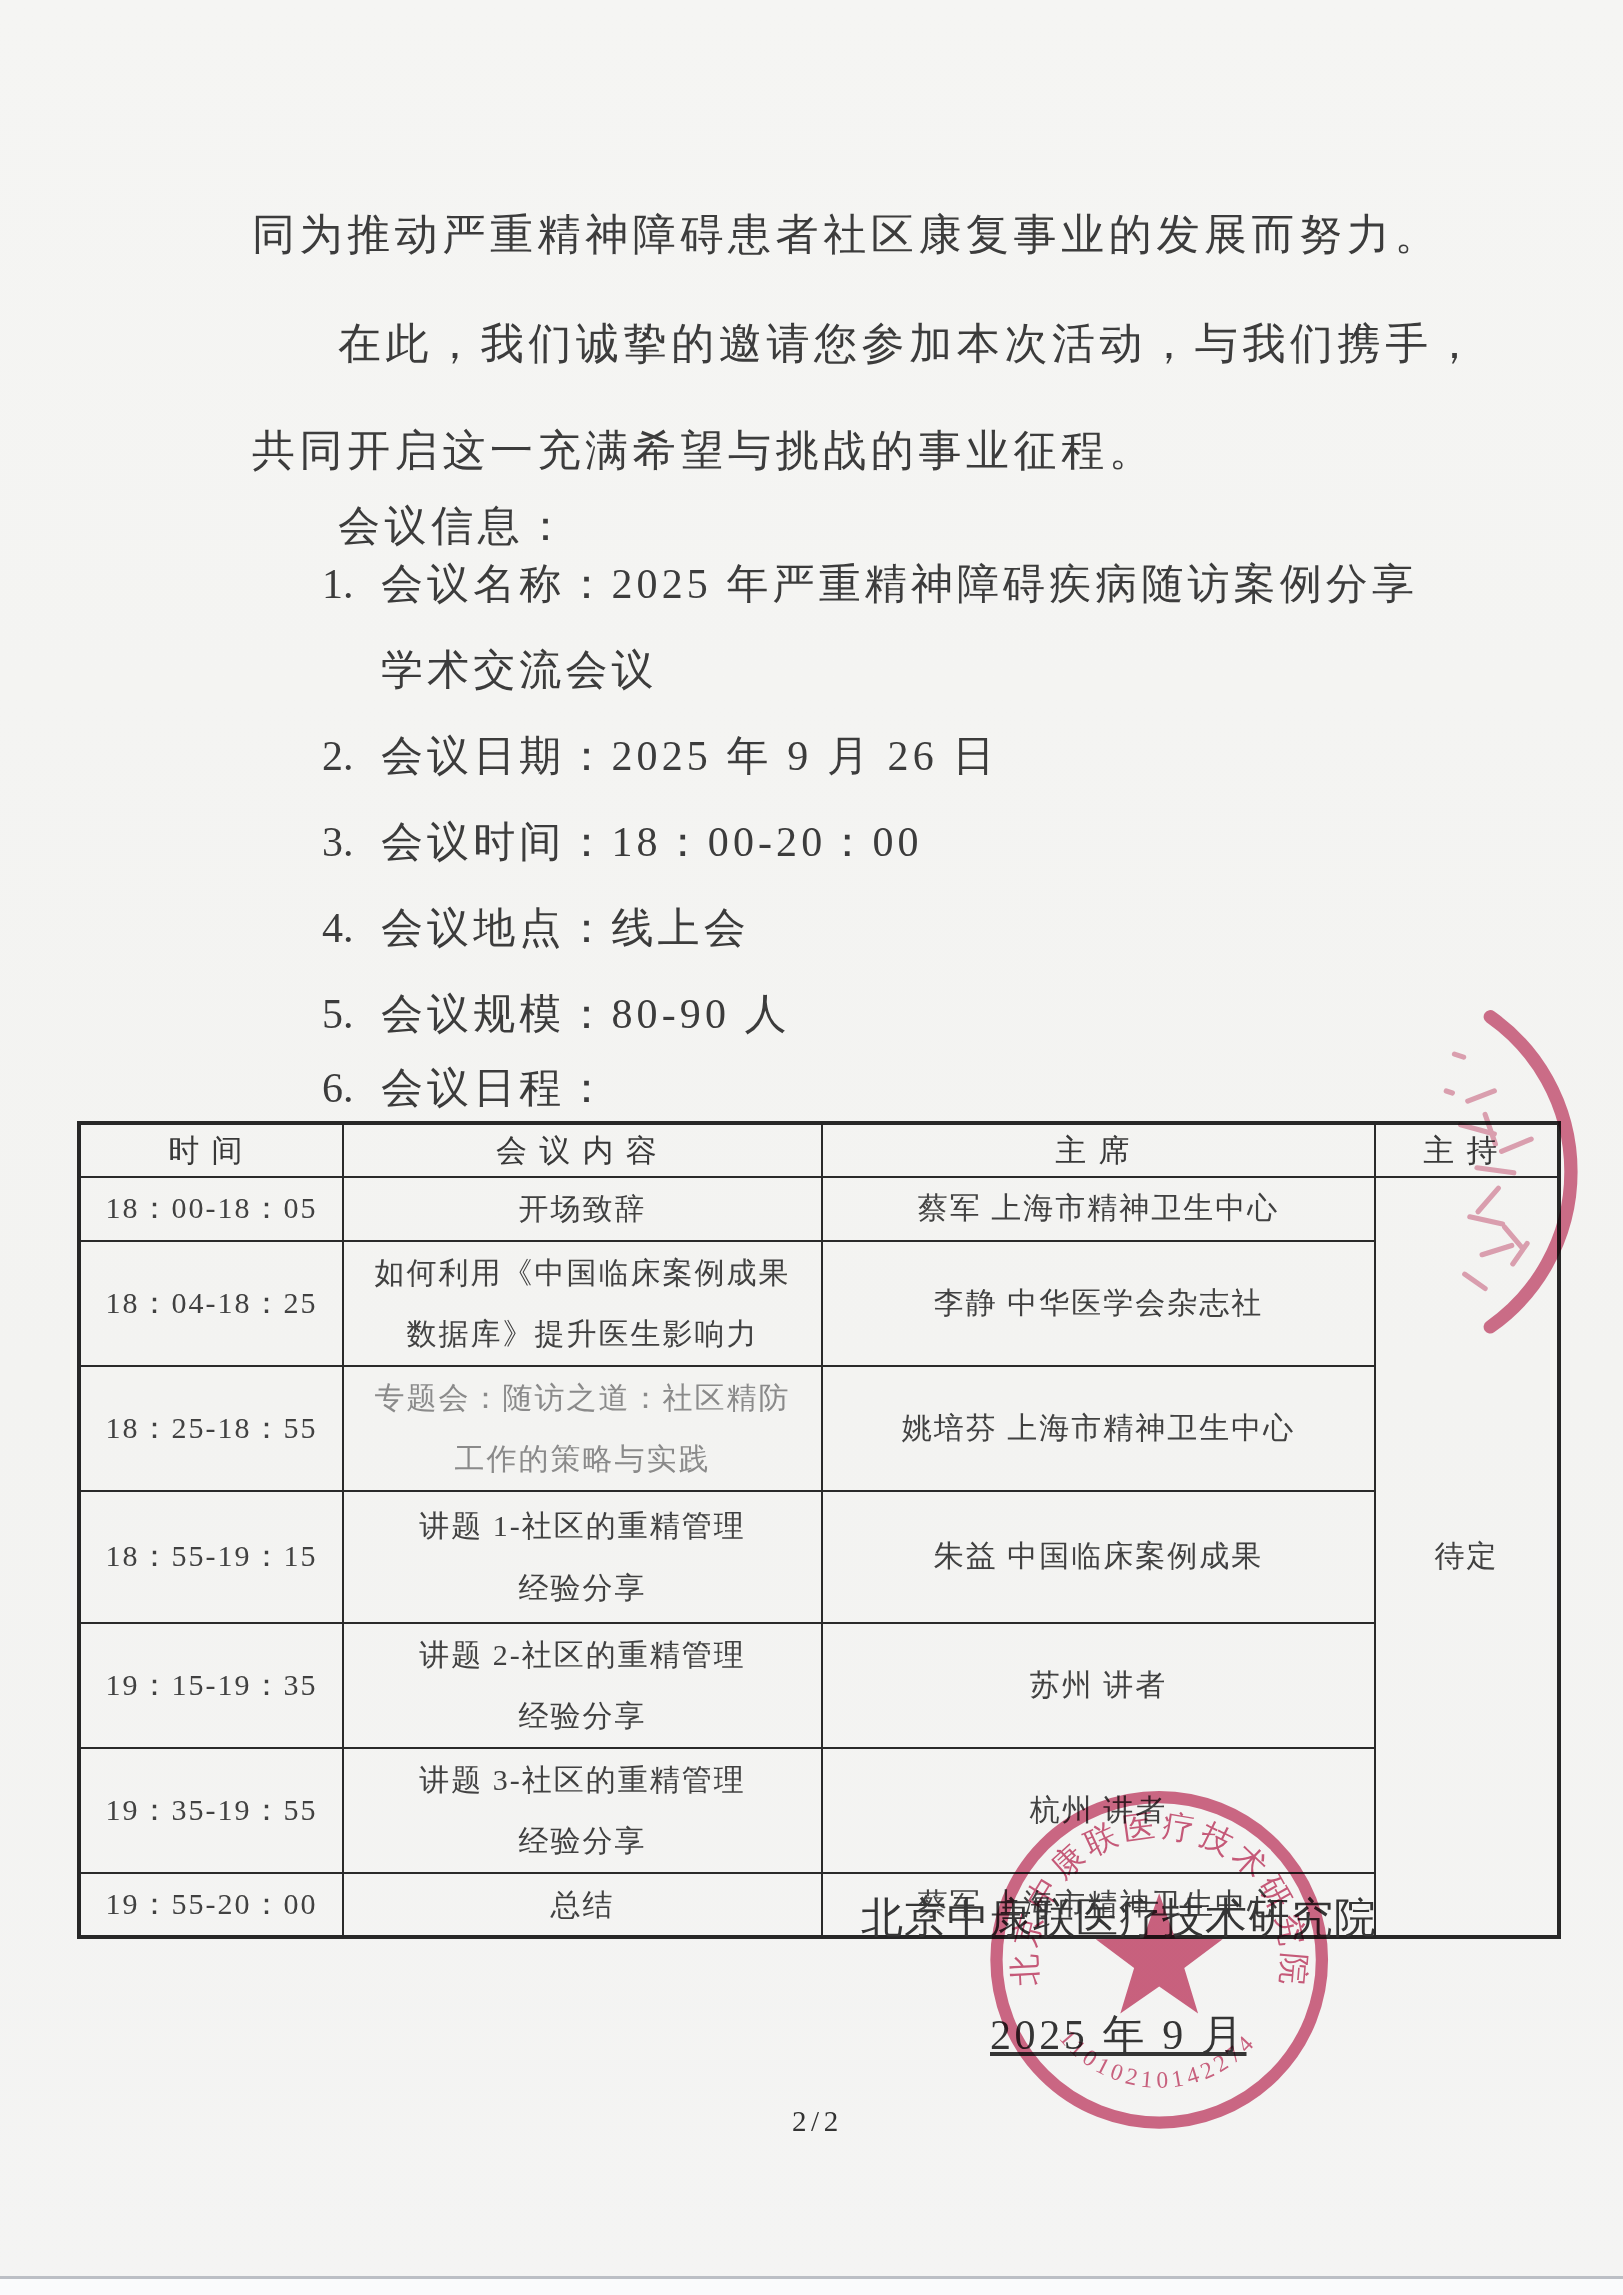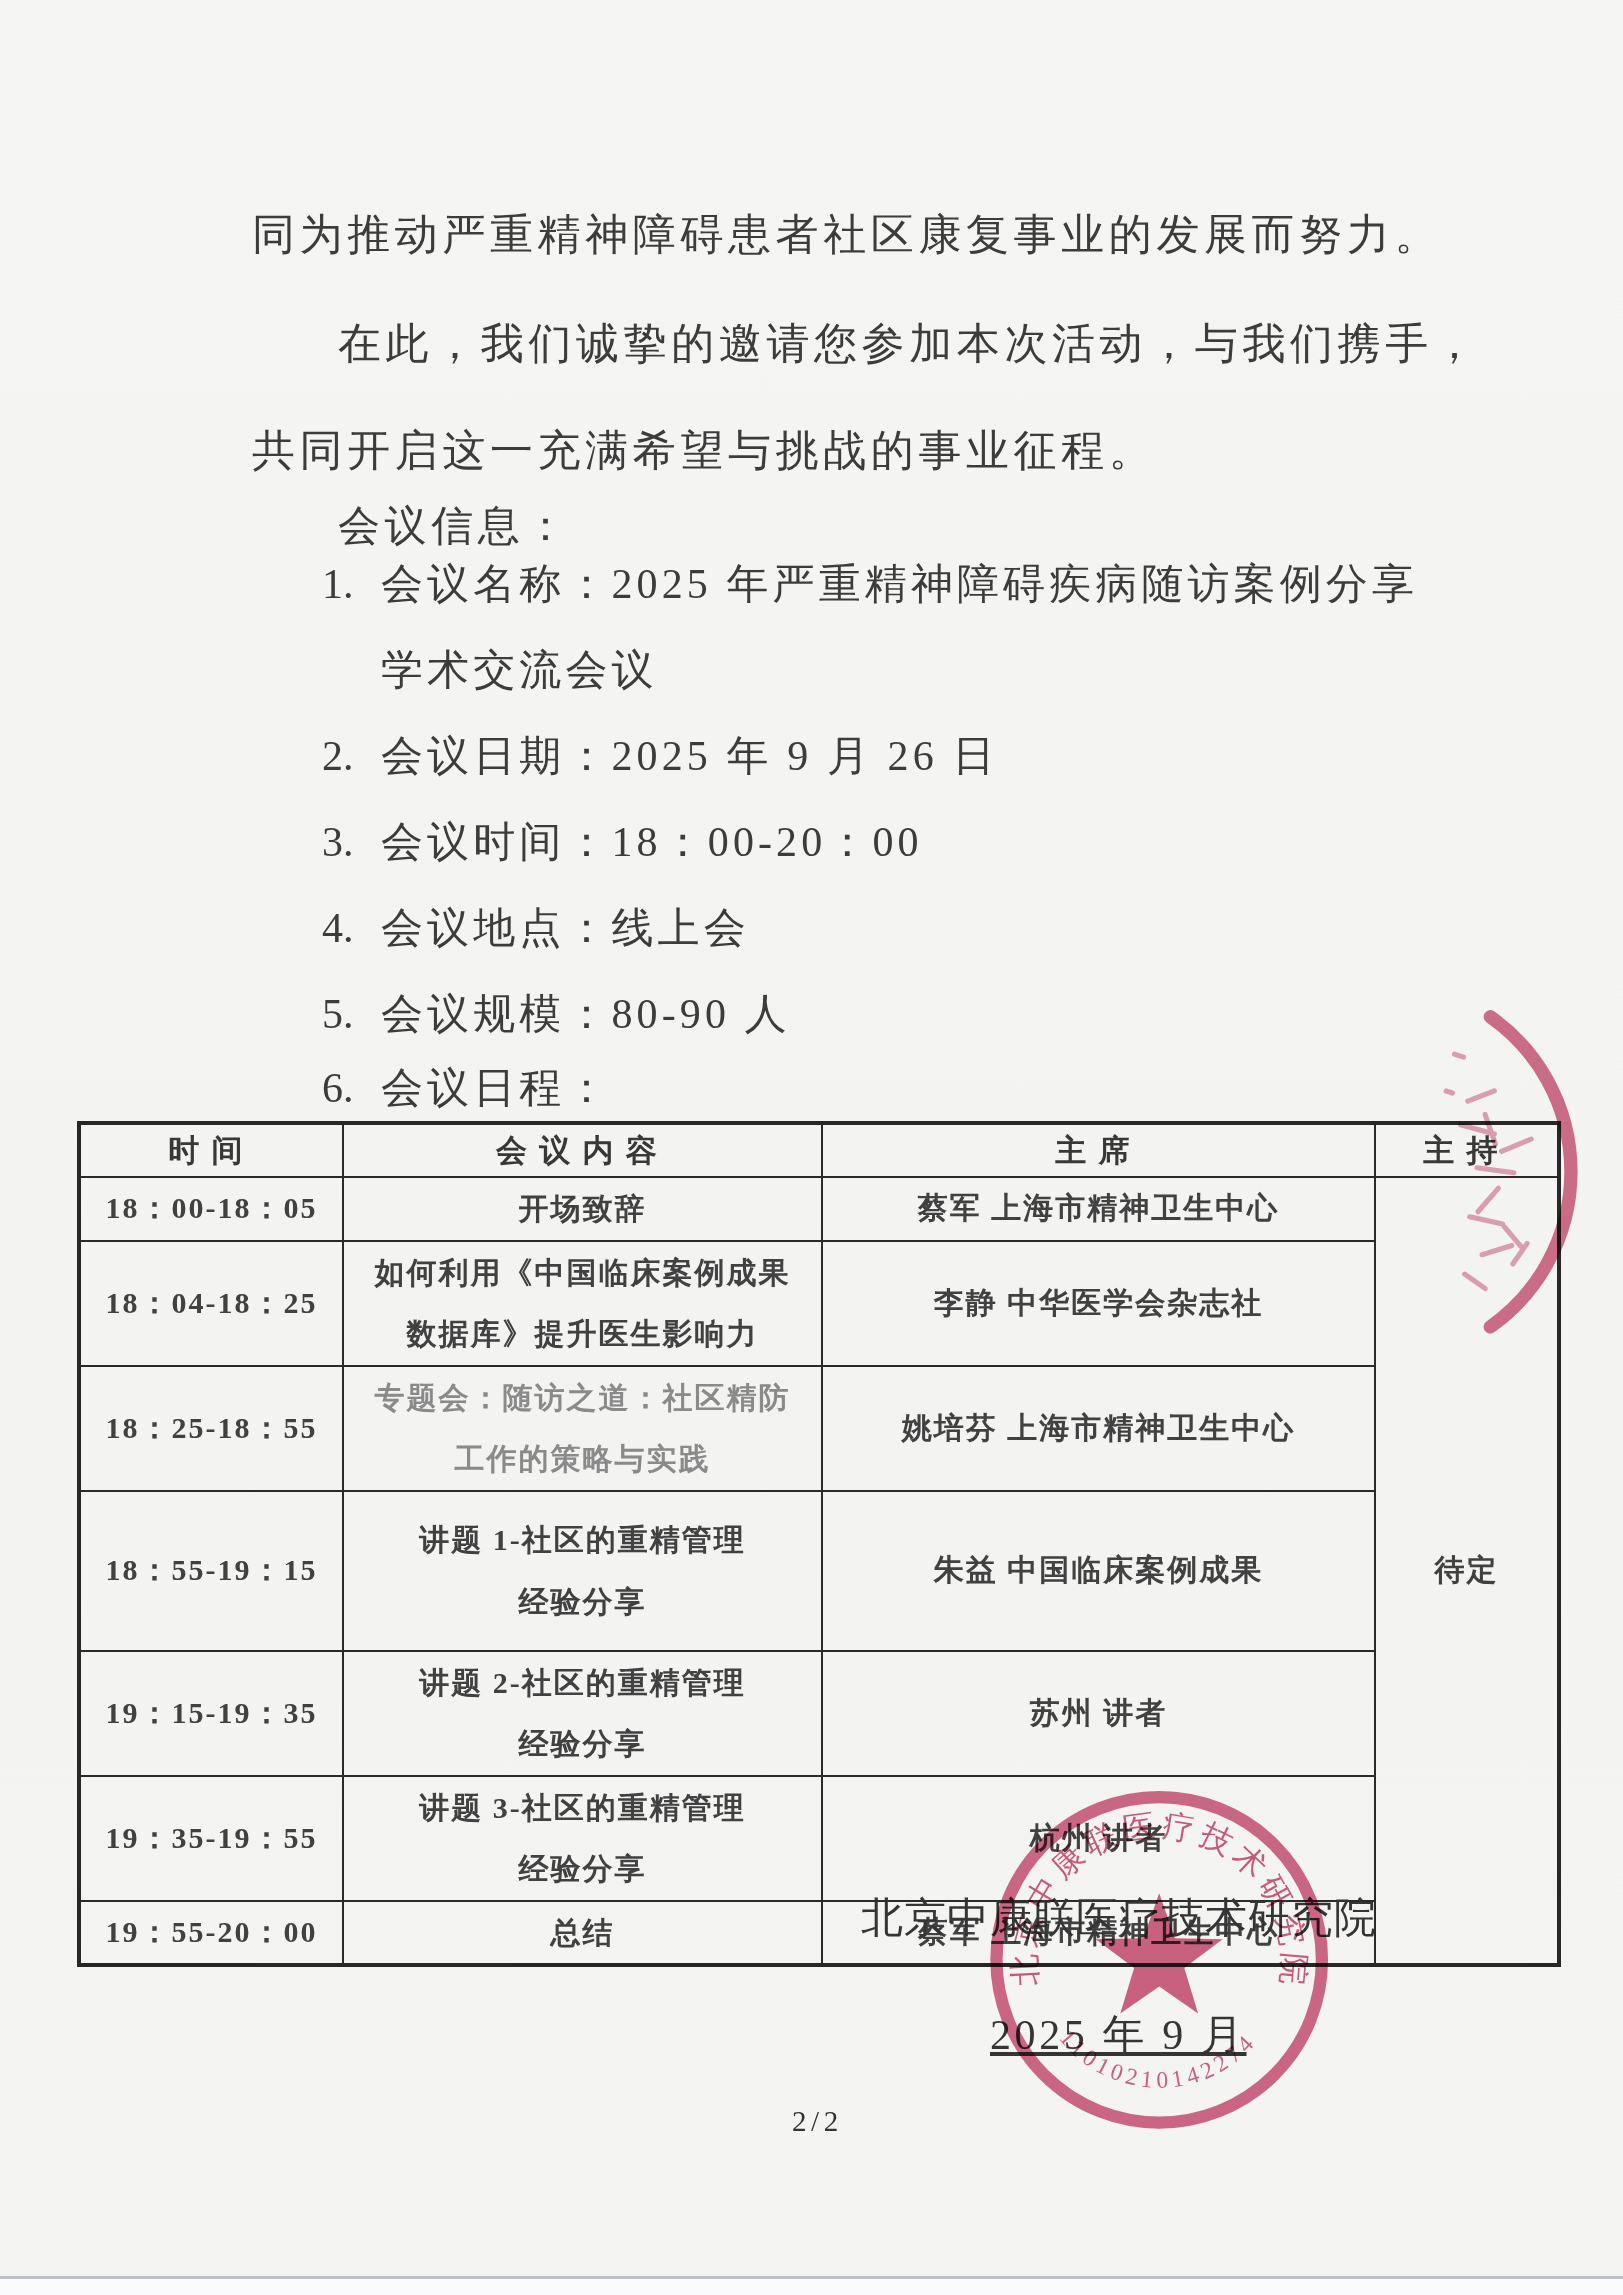--- a/index.html
+++ b/index.html
@@ -21,21 +21,21 @@
   .i4{top:885px;} .i5{top:971px;} .i6{top:1045px;}
 
   table.agenda{
     position:absolute; left:77px; top:1121px; width:1479px;
     border-collapse:collapse; table-layout:fixed;
     border:4.1px solid #272727;
   }
   table.agenda th, table.agenda td{
     border:2px solid #2a2a2a; border-top-width:2.6px; border-bottom-width:2.6px;
     text-align:center; vertical-align:middle;
-    font-size:30px; font-weight:bold; color:#414141; letter-spacing:2px;
+    font-size:30px; font-weight:normal; color:#414141; letter-spacing:2px;
     padding:0 5.1px; overflow:hidden;
   }
   table.agenda th{font-size:31px; letter-spacing:12.3px; color:#383838;}
   td.content{white-space:pre-line; line-height:2.05;}
   td.content.gray{color:#8a8a8a;border-radius:22px;}
   td.host{font-size:30px; letter-spacing:3.1px;}
   .sig-org{position:absolute; left:861px; top:1890px; font-size:42px; letter-spacing:1px; color:#353535; white-space:nowrap;}
   .sig-date{position:absolute; left:990px; top:2007px; font-size:42px; letter-spacing:3.6px; color:#353535; white-space:nowrap;text-decoration:underline;}
   .pagenum{position:absolute; left:792px; top:2105px; font-size:29px; letter-spacing:4.6px; color:#333;}
   svg.stamps{position:absolute; left:0; top:0; width:1624px; height:2295px; mix-blend-mode:multiply; pointer-events:none;}
@@ -103,21 +103,21 @@
       <td class="content">如何利用《中国临床案例成果
 数据库》提升医生影响力</td>
       <td class="chair">李静 中华医学会杂志社</td>
     </tr>
     <tr style="height:107px">
       <td class="time">18：25-18：55</td>
       <td class="content gray">专题会：随访之道：社区精防
 工作的策略与实践</td>
       <td class="chair">姚培芬 上海市精神卫生中心</td>
     </tr>
-    <tr style="height:160px">
+    <tr style="height:132px">
       <td class="time">18：55-19：15</td>
       <td class="content">讲题 1-社区的重精管理
 经验分享</td>
       <td class="chair">朱益 中国临床案例成果</td>
     </tr>
     <tr style="height:105px">
       <td class="time">19：15-19：35</td>
       <td class="content">讲题 2-社区的重精管理
 经验分享</td>
       <td class="chair">苏州 讲者</td>

